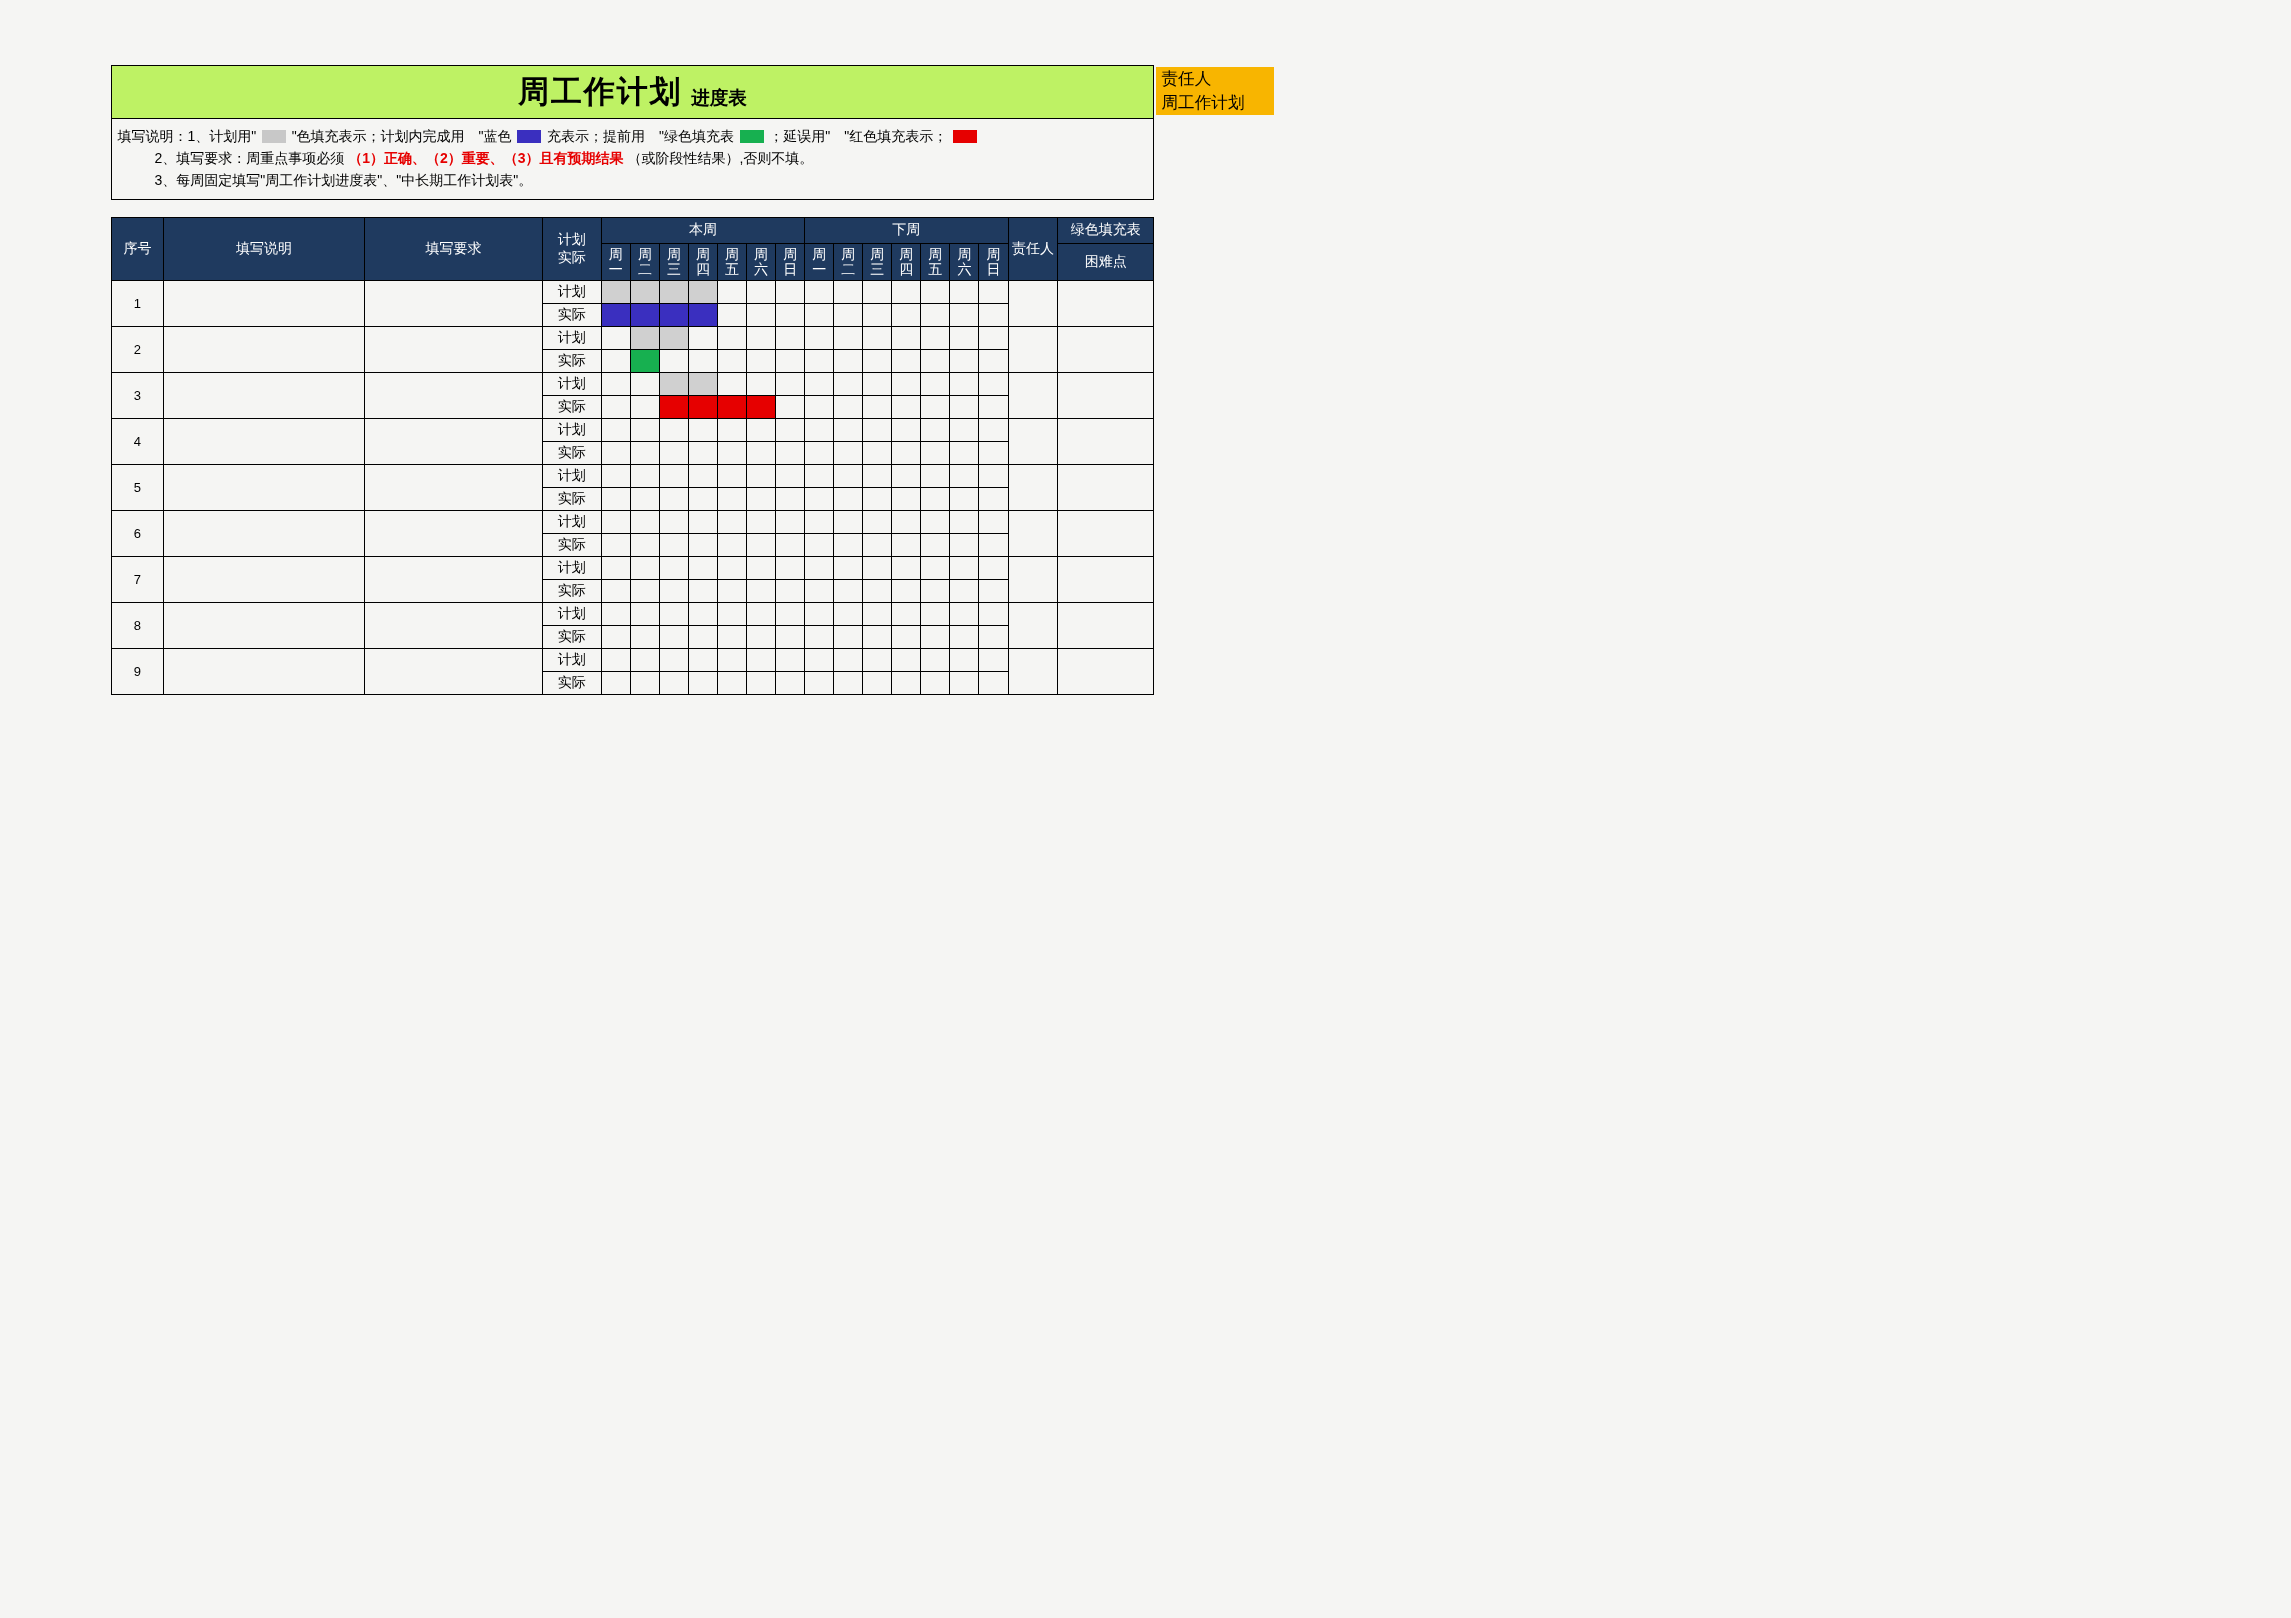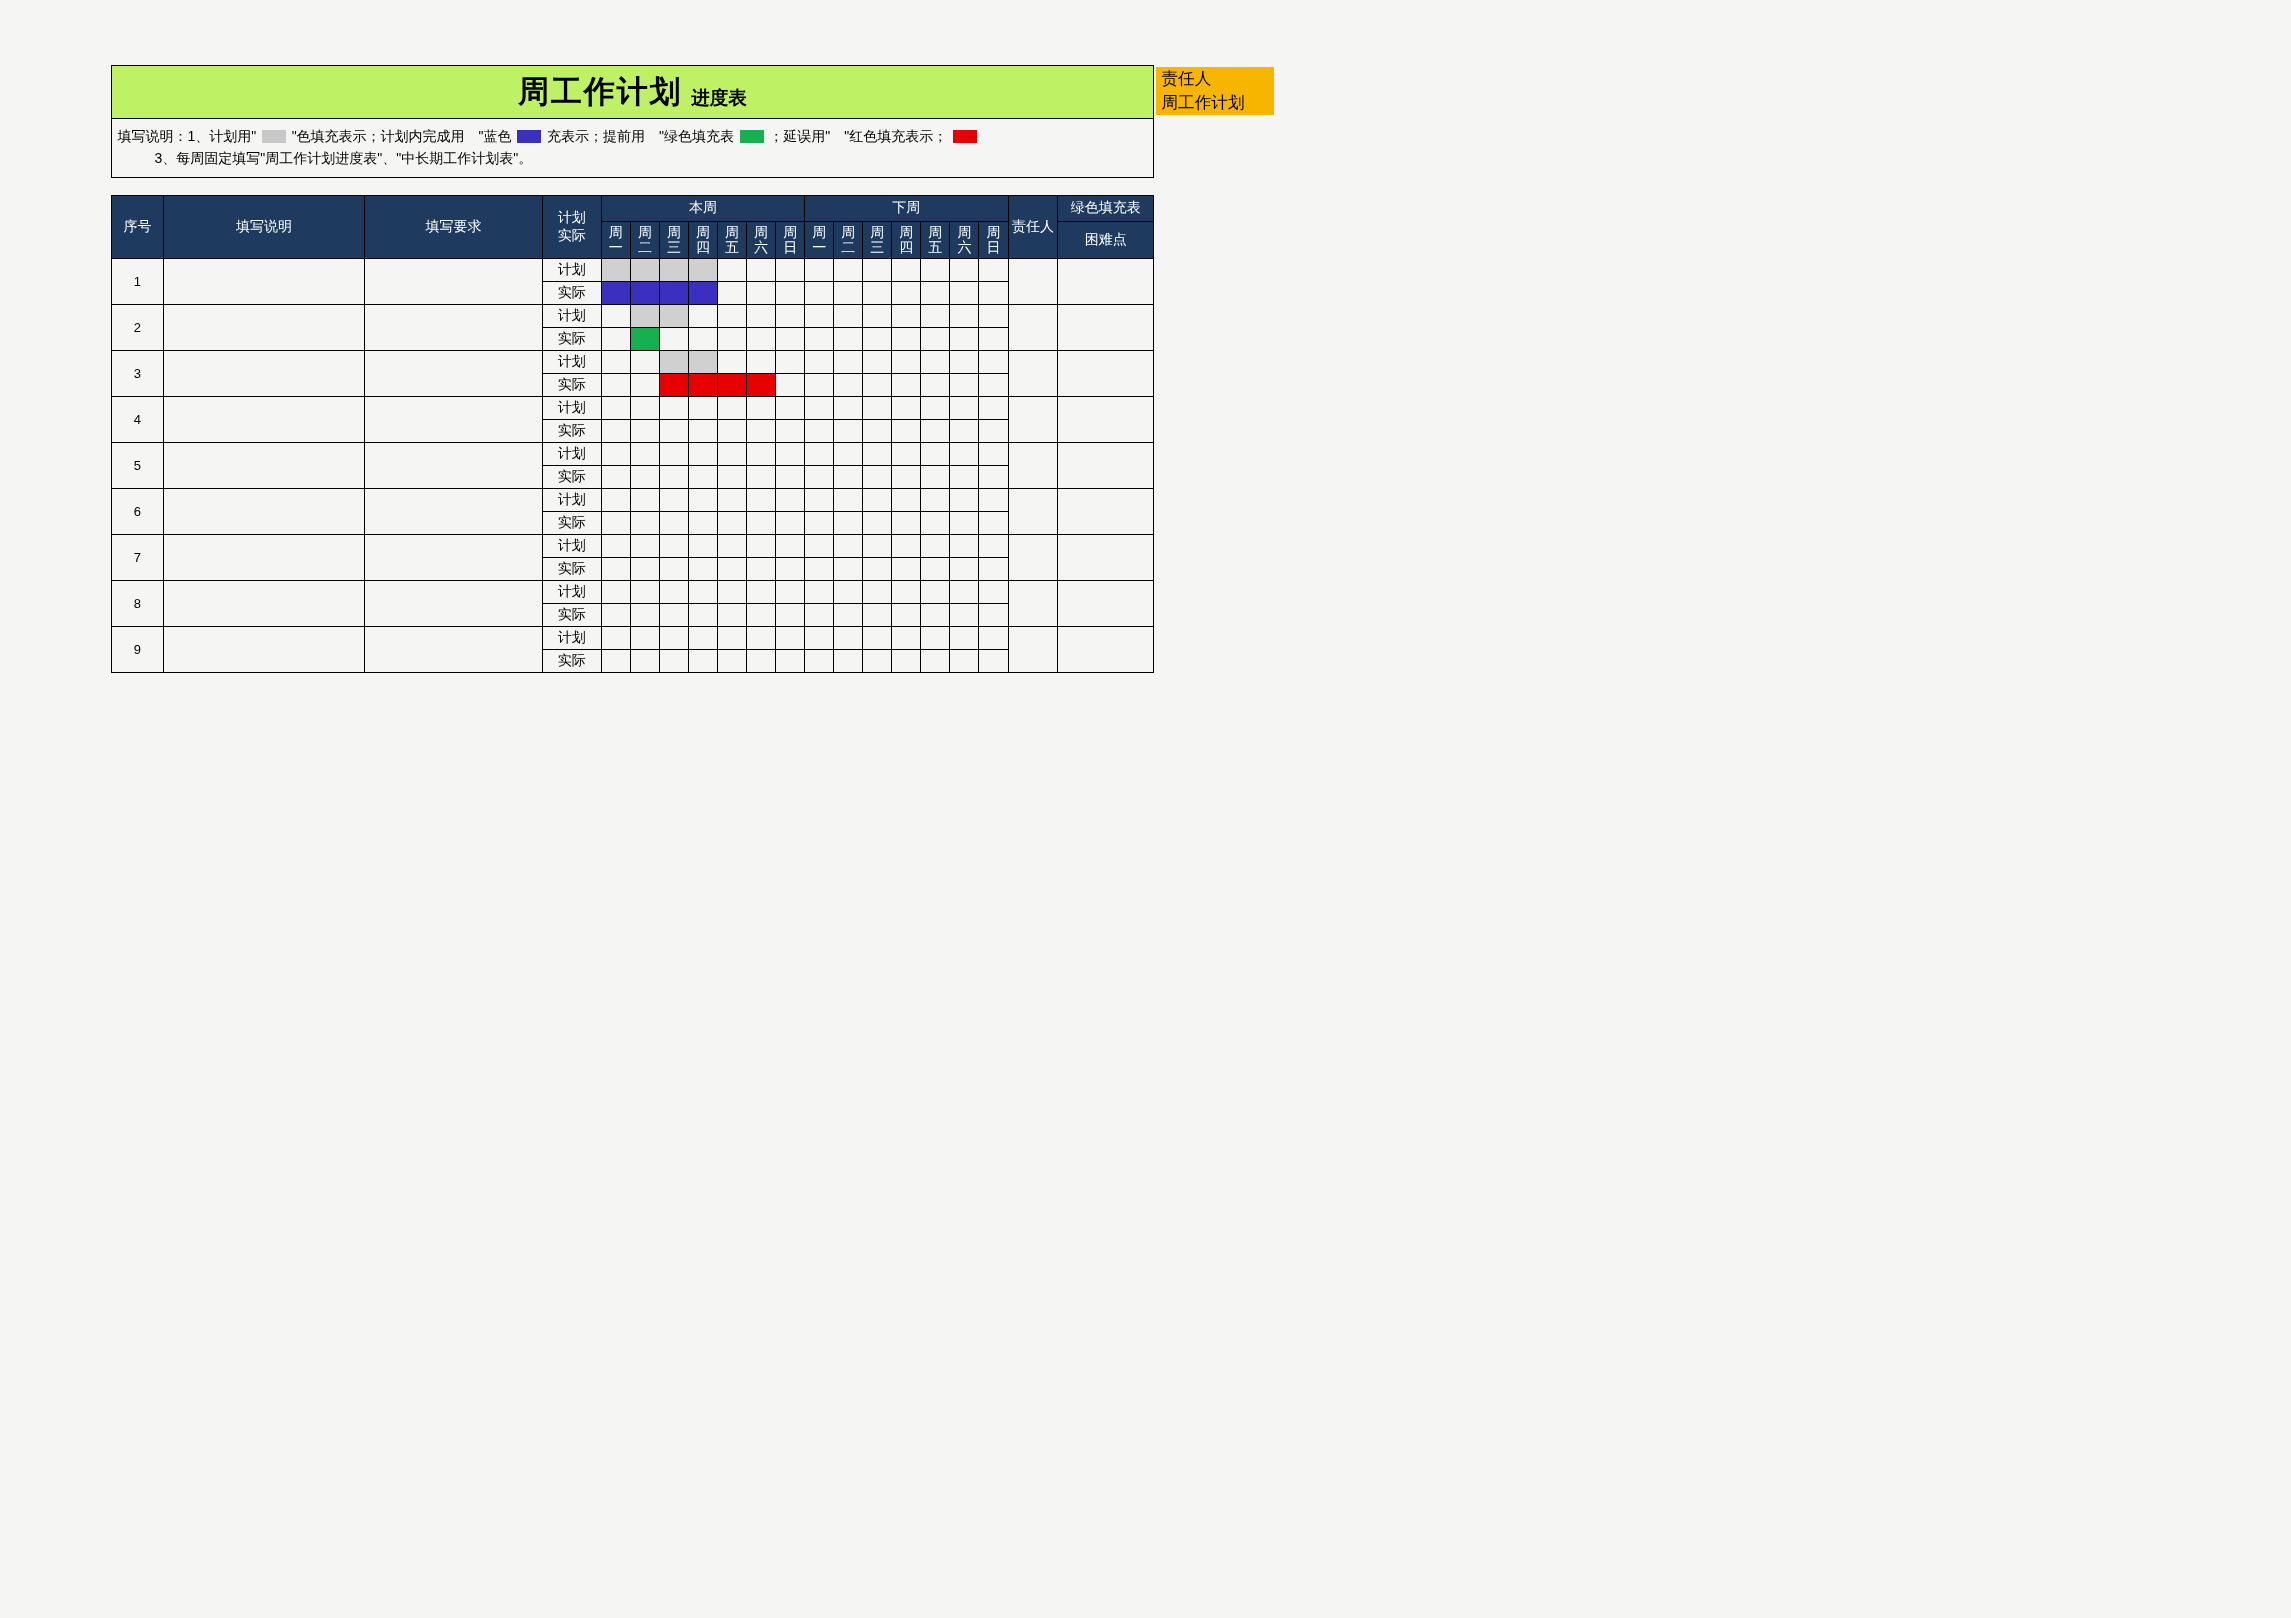--- a/index.html
+++ b/index.html
@@ -113,20 +113,25 @@
         <span>填写说明：1、计划用"</span>
         <span class="swatch sw-grey"></span>
         <span>"色填充表示；计划内完成用 "蓝色</span>
         <span class="swatch sw-blue"></span>
         <span>充表示；提前用 "绿色填充表</span>
         <span class="swatch sw-green"></span>
         <span>；延误用" "红色填充表示；</span>
         <span class="swatch sw-red"></span>
         <span></span>
       </div>
+      <div class="row indent2">
+        <span>2、填写要求：周重点事项必须</span>
+        <span class="red-text">（1）正确、（2）重要、（3）且有预期结果</span>
+        <span>（或阶段性结果）,否则不填。</span>
+      </div>
       <div class="row indent2">3、每周固定填写"周工作计划进度表"、"中长期工作计划表"。</div>
     </div>
   </div>
 
   <table class="grid">
     <colgroup>
       <col class="c-no">
         <col class="c-item">
         <col class="c-exp">
         <col class="c-pa">

